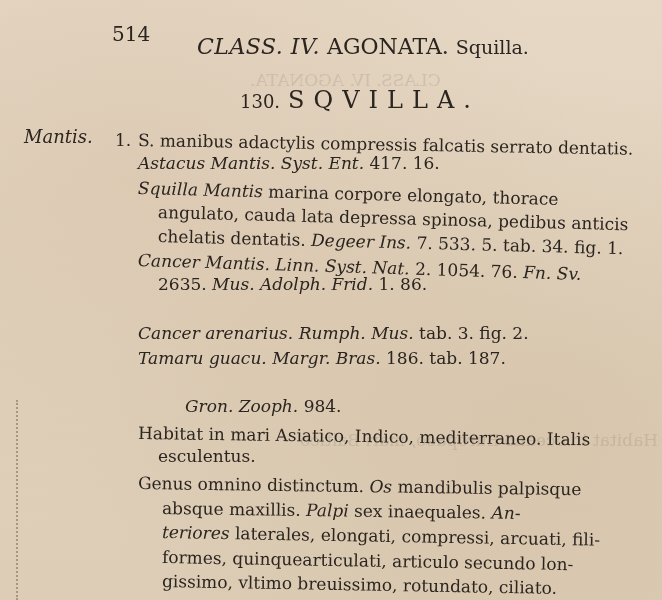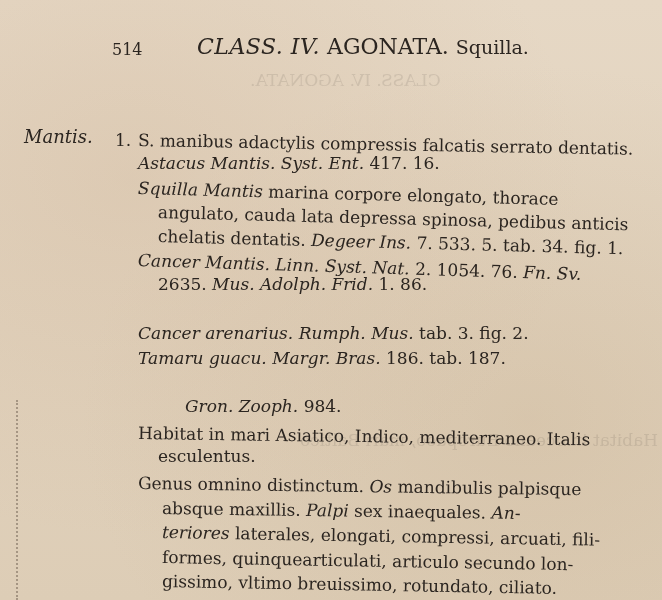--- a/index.html
+++ b/index.html
@@ -9,21 +9,21 @@
       background-image:
         radial-gradient(ellipse at 20% 30%, rgba(200,170,140,0.25), transparent 60%),
         radial-gradient(ellipse at 80% 70%, rgba(190,165,130,0.25), transparent 60%),
         linear-gradient(180deg, #e6d8c5 0%, #ddcdb6 100%);
       font-family: "DejaVu Serif", "Liberation Serif", serif;
       color: #2b2520;
     }
     .page { position: absolute; inset: 0; }
     .line { position: absolute; white-space: nowrap; line-height: 1; }
     .it { font-style: italic; }
-    .rh-num { left: 112px; top: 42px; font-size: 16px; }
+    .rh-num { left: 112px; top: 24px; font-size: 20px; }
     .rh-class { left: 197px; top: 36px; font-size: 22px; }
     .rh-class .it { letter-spacing: 0.5px; }
     .rh-tail { font-size: 19px; }
     .genus { left: 240px; top: 88px; font-size: 24px; letter-spacing: 9px; }
     .genus .num { font-size: 18px; letter-spacing: 0; margin-right: 8px; }
     .sp-name { left: 24px; top: 128px; font-size: 18px; text-align: center; }
     .body-txt { font-size: 17px; }
     .margin-dots {
       position: absolute; left: 16px; top: 400px; width: 10px; height: 200px;
       border-left: 2px dotted rgba(60,45,35,0.35);
@@ -38,20 +38,23 @@
   <div class="bleed" style="left:250px;top:70px;">CLASS. IV. AGONATA.</div>
   <div class="bleed" style="left:300px;top:430px;">Habitat in oceano Europaeo, mari Baltico</div>
 
   <div class="line rh-num">514</div>
   <div class="line rh-class">
     <span class="it">CLASS. IV.</span>
     <span>AGONATA.</span>
     <span class="rh-tail">Squilla.</span>
   </div>
 
+  <div class="line genus">
+    <span class="num">130.</span><span>SQVILLA.</span>
+  </div>
 
   <div class="line sp-name it">Mantis.</div>
   <div class="line body-txt" style="left:115px;top:132px;">1.</div>
 
   <div class="line body-txt" style="left:138px;top:132px;transform:rotate(1deg);transform-origin:left;">
     <span>S. manibus adactylis compressis falcatis serrato dentatis.</span>
   </div>
   <div class="line body-txt" style="left:138px;top:155px;">
     <span class="it">Astacus Mantis. Syst. Ent.</span> <span>417. 16.</span>
   </div>

